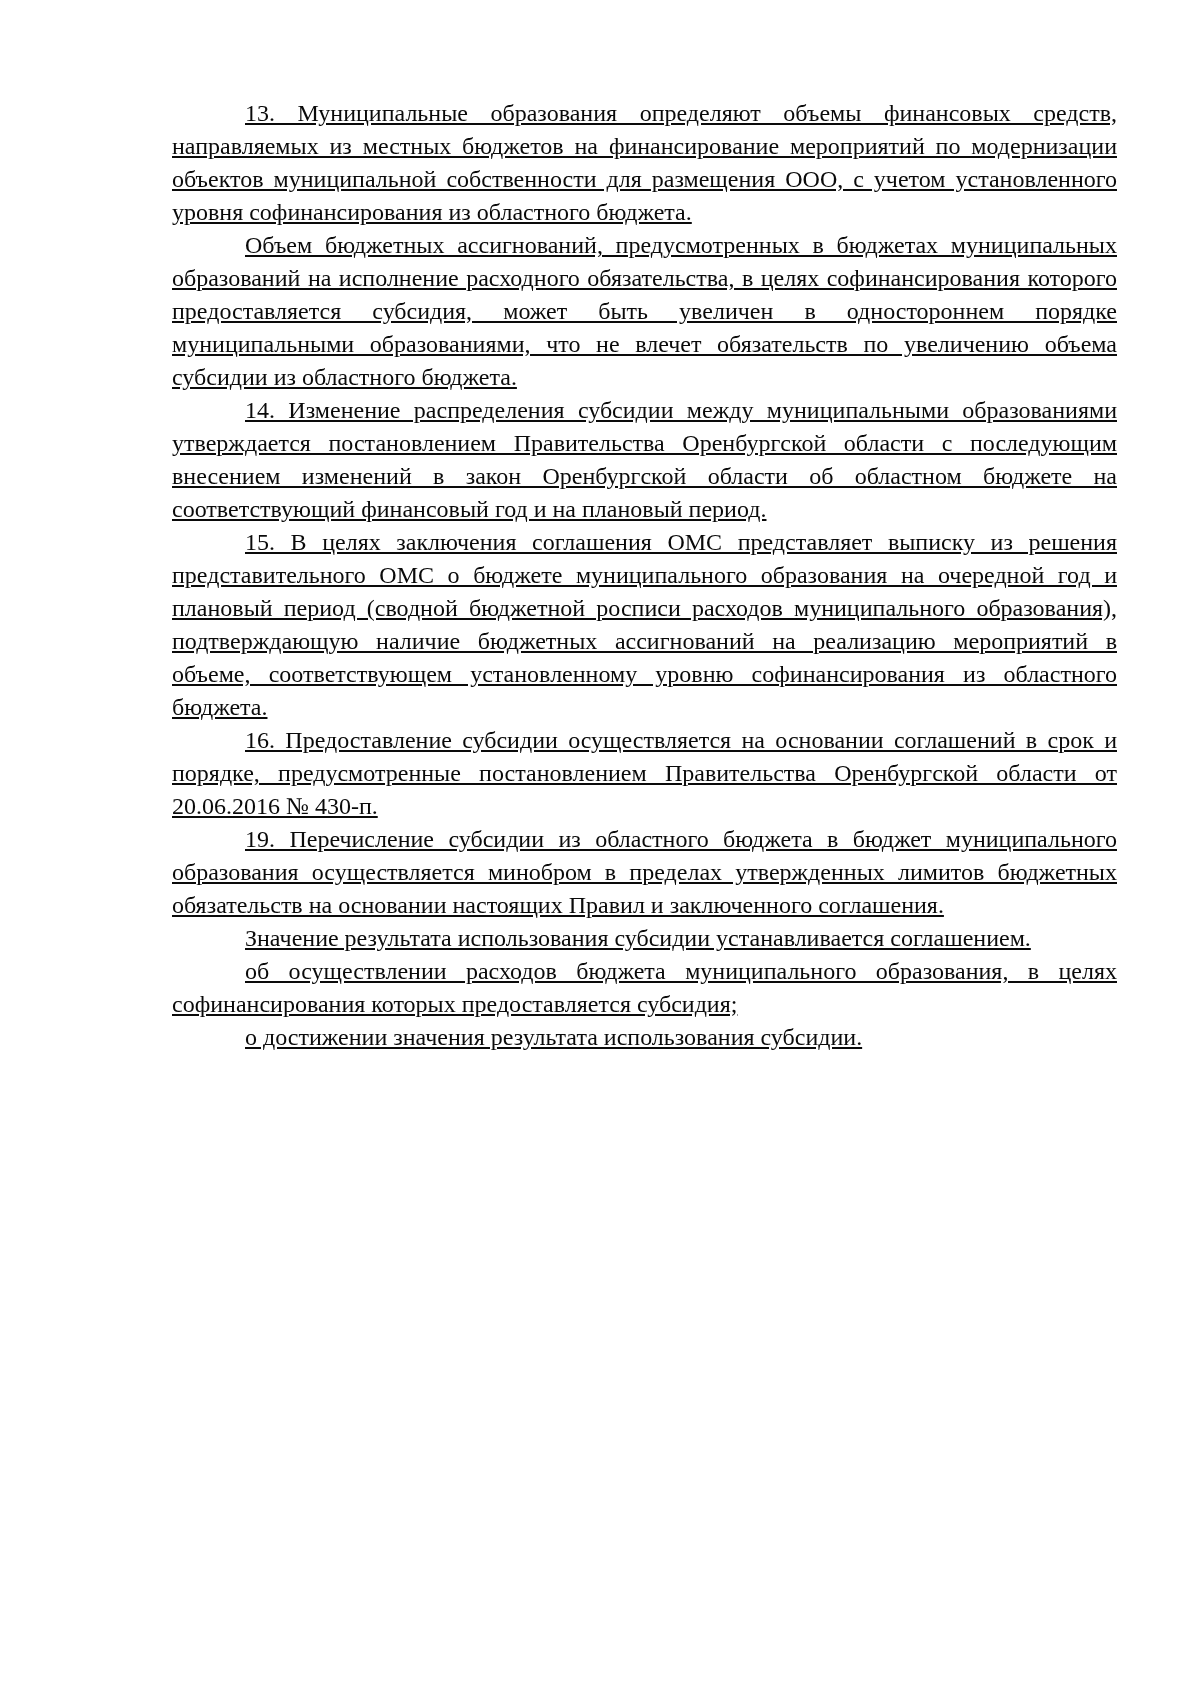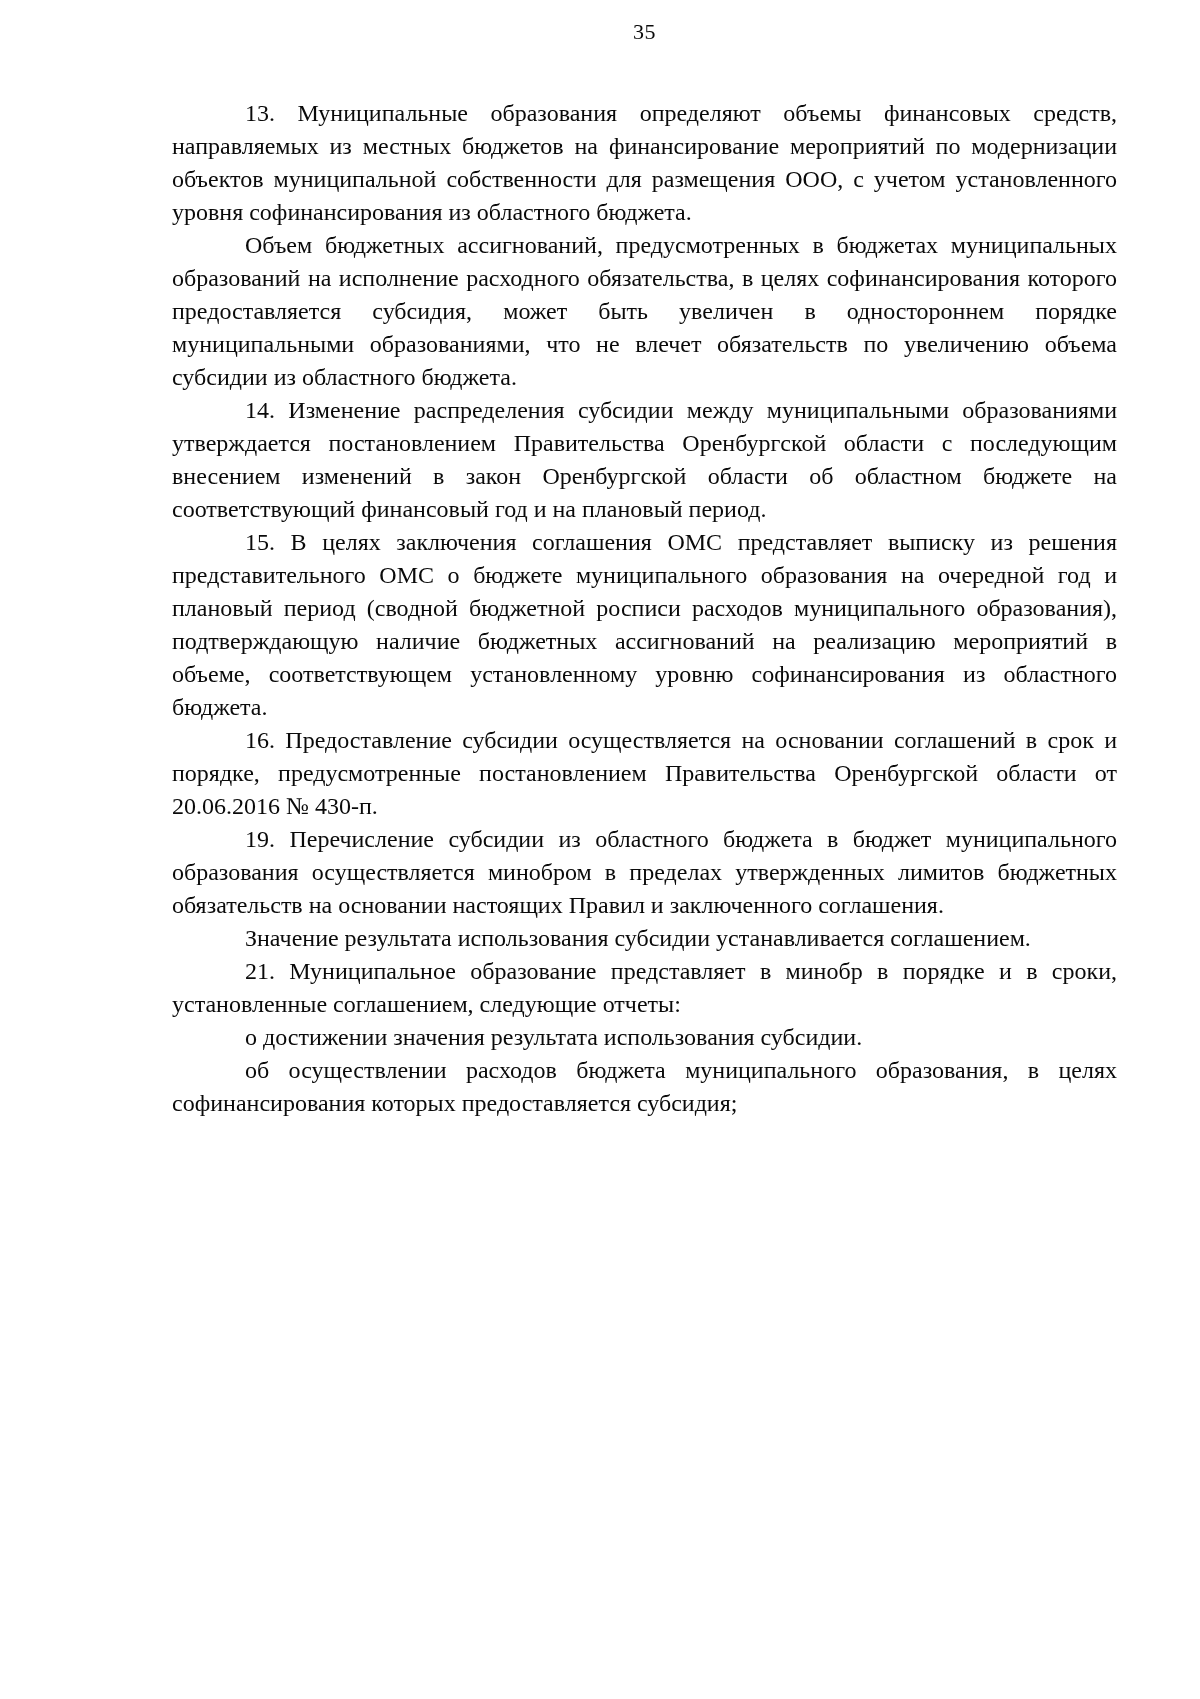--- a/index.html
+++ b/index.html
@@ -35,35 +35,34 @@
     left: 172px;
     top: 97px;
     width: 945px;
   }
   .para {
     margin: 0;
     font-size: 24px;
     line-height: 33px;
     text-align: justify;
     text-indent: 73px;
+    text-decoration: underline;
   }
 </style>
 </head>
 <body>
 
 <div class="page">
 
-  <div class="page-number">35</div>
 
   <div class="content">
     <p class="para">13. Муниципальные образования определяют объемы финансовых средств, направляемых из местных бюджетов на финансирование мероприятий по модернизации объектов муниципальной собственности для размещения ООО, с учетом установленного уровня софинансирования из областного бюджета.</p>
     <p class="para">Объем бюджетных ассигнований, предусмотренных в бюджетах муниципальных образований на исполнение расходного обязательства, в целях софинансирования которого предоставляется субсидия, может быть увеличен в одностороннем порядке муниципальными образованиями, что не влечет обязательств по увеличению объема субсидии из областного бюджета.</p>
     <p class="para">14. Изменение распределения субсидии между муниципальными образованиями утверждается постановлением Правительства Оренбургской области с последующим внесением изменений в закон Оренбургской области об областном бюджете на соответствующий финансовый год и на плановый период.</p>
     <p class="para">15. В целях заключения соглашения ОМС представляет выписку из решения представительного ОМС о бюджете муниципального образования на очередной год и плановый период (сводной бюджетной росписи расходов муниципального образования), подтверждающую наличие бюджетных ассигнований на реализацию мероприятий в объеме, соответствующем установленному уровню софинансирования из областного бюджета.</p>
     <p class="para">16. Предоставление субсидии осуществляется на основании соглашений в срок и порядке, предусмотренные постановлением Правительства Оренбургской области от 20.06.2016 № 430-п.</p>
     <p class="para">19. Перечисление субсидии из областного бюджета в бюджет муниципального образования осуществляется минобром в пределах утвержденных лимитов бюджетных обязательств на основании настоящих Правил и заключенного соглашения.</p>
     <p class="para">Значение результата использования субсидии устанавливается соглашением.</p>
-    <p class="para">21. Муниципальное образование представляет в минобр в порядке и в сроки, установленные соглашением, следующие отчеты:</p>
+    <p class="para">об осуществлении расходов бюджета муниципального образования, в целях софинансирования которых предоставляется субсидия;</p>
     <p class="para">о достижении значения результата использования субсидии.</p>
-    <p class="para">об осуществлении расходов бюджета муниципального образования, в целях софинансирования которых предоставляется субсидия;</p>
   </div>
 
 </div>
 
 </body></html>

